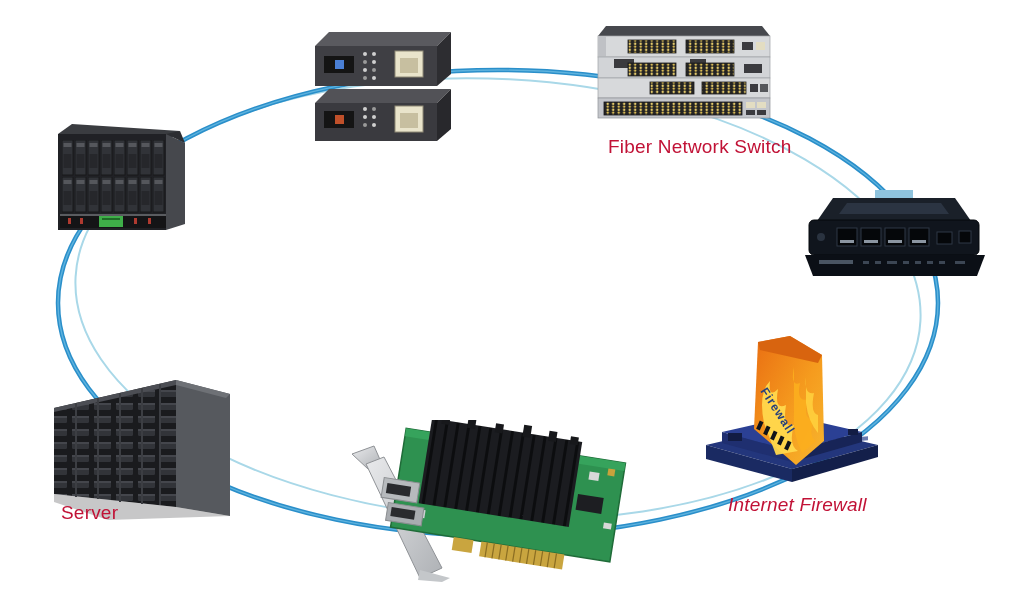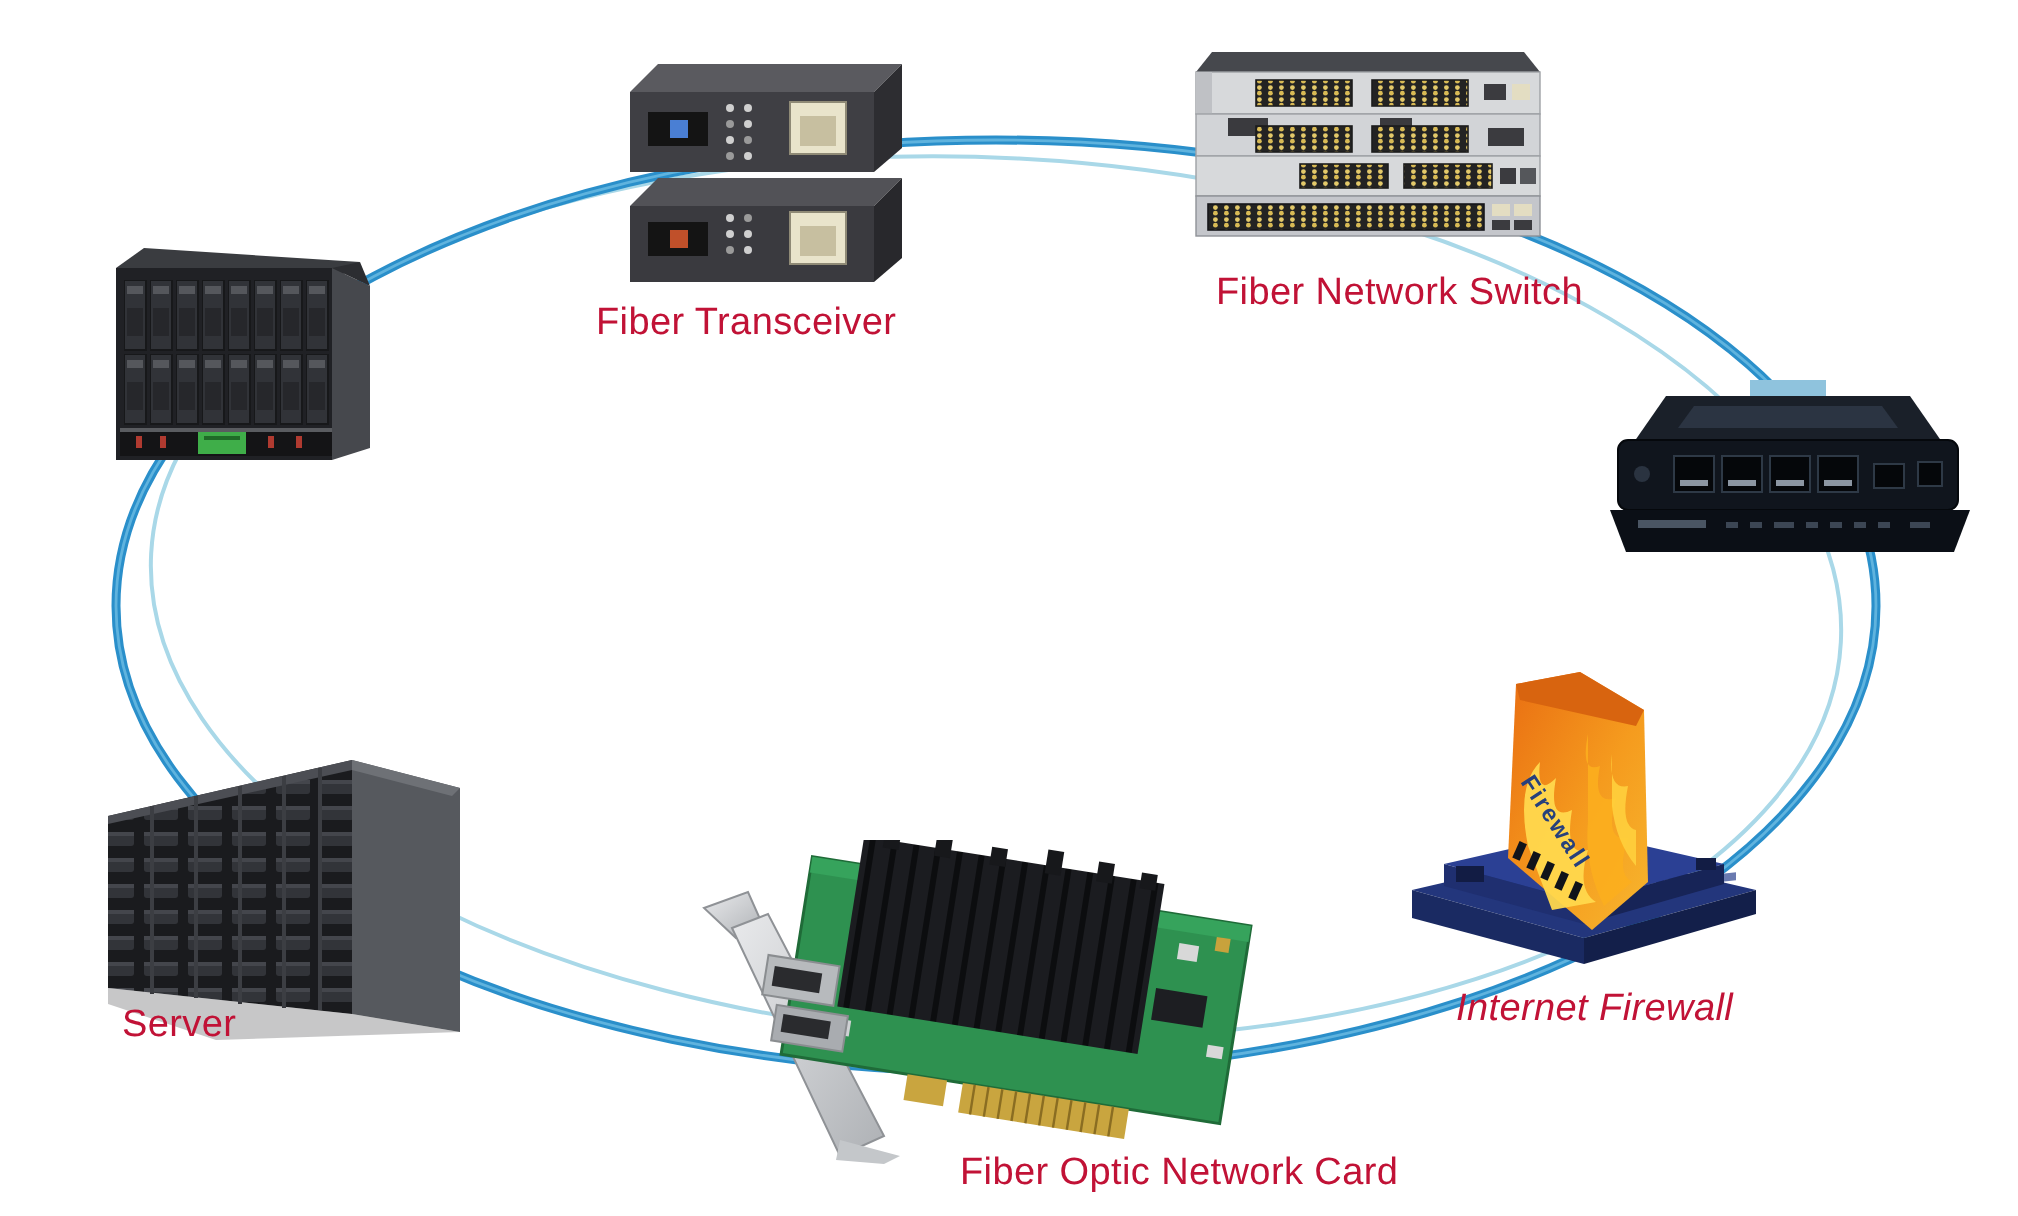--- a/index.html
+++ b/index.html
@@ -277,19 +277,17 @@
         <line x1="28" y1="29" x2="28" y2="123"></line>
         <line x1="50" y1="24" x2="50" y2="125"></line>
         <line x1="72" y1="19" x2="72" y2="128"></line>
         <line x1="94" y1="14" x2="94" y2="130"></line>
         <line x1="112" y1="10" x2="112" y2="131"></line>
       </g>
       <polygon points="6,120 128,133 182,142 60,146 6,128" fill="#202125" opacity="0.25"></polygon>
     </svg>
   </div>
 
-  <div class="label" style="left:298px;top:151px;">Fiber Transceiver</div>
   <div class="label" style="left:608px;top:136px;">Fiber Network Switch</div>
   <div class="label" style="left:728px;top:494px;font-style:italic;">Internet Firewall</div>
-  <div class="label" style="left:480px;top:576px;">Fiber Optic Network Card</div>
   <div class="label" style="left:61px;top:502px;">Server</div>
 
 </div>
 
 </body></html>

